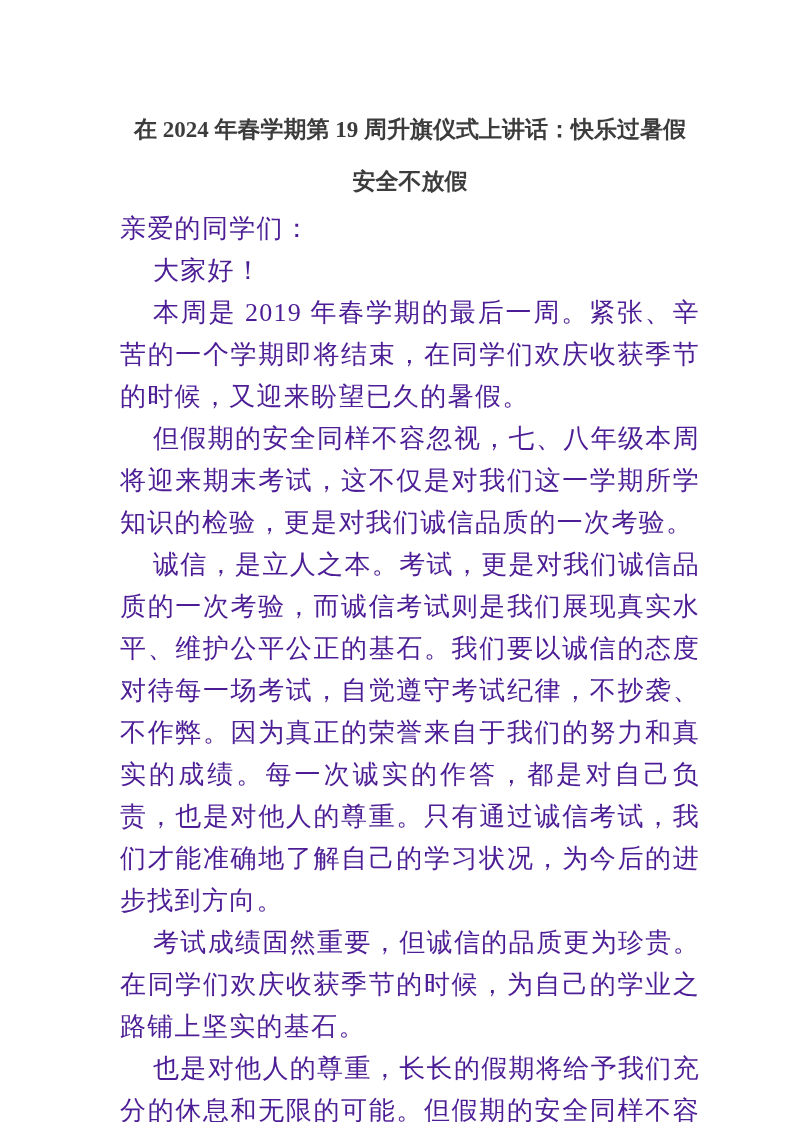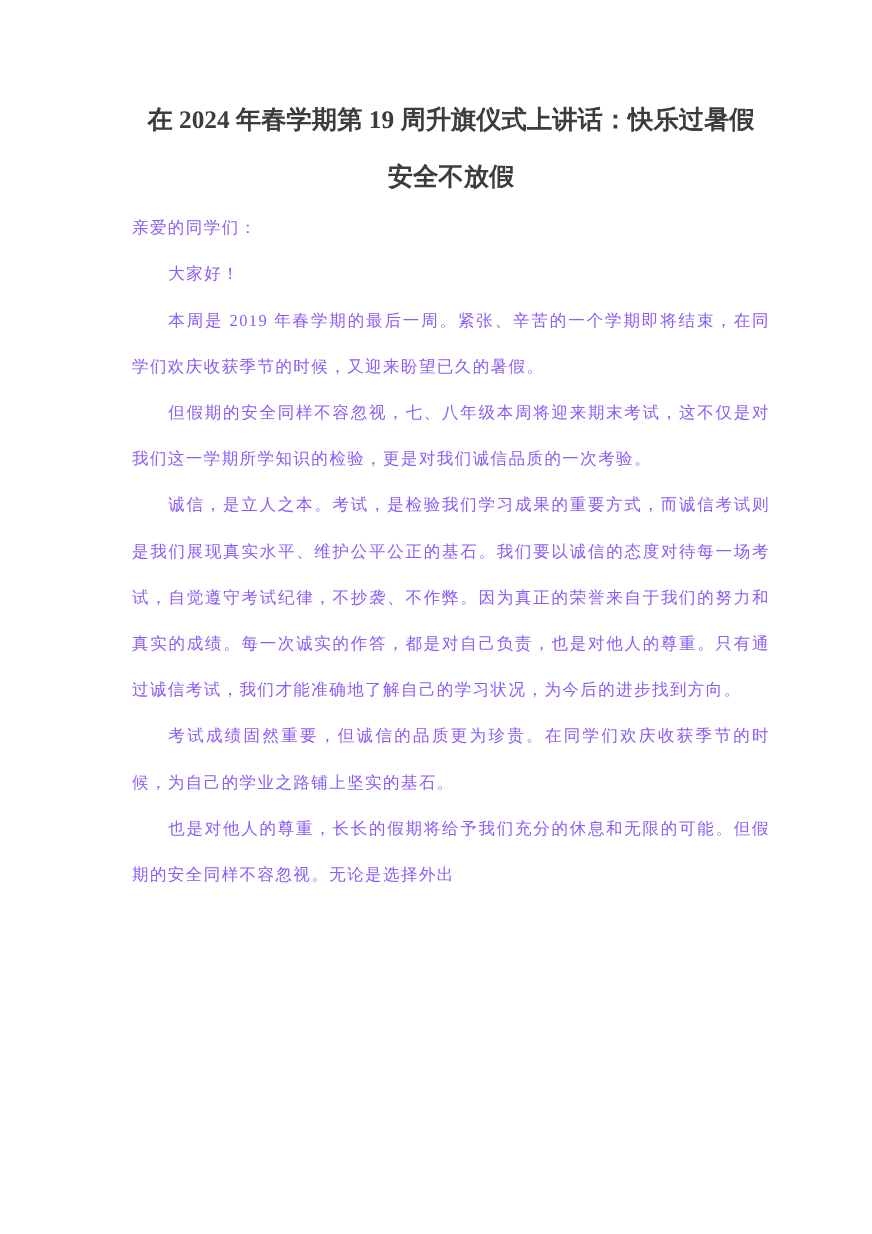--- a/index.html
+++ b/index.html
@@ -8,56 +8,56 @@
     padding: 0;
     background: #ffffff;
   }
   .page {
     position: relative;
     width: 793px;
     height: 1122px;
     margin: 0 auto;
     background: #ffffff;
     overflow: hidden;
-    padding: 83px 93px 40px 120px;
+    padding: 104px 93px 40px 120px;
     font-family: "Liberation Serif", "DejaVu Serif", serif;
   }
   .doc-title {
     margin: 0;
     font-size: 23px;
     font-weight: 700;
     line-height: 52px;
     text-align: center;
     color: #3c3c3c;
     font-family: "Liberation Serif", "DejaVu Serif", serif;
   }
   .doc-body {
     margin-top: 0;
   }
   .doc-body p {
     margin: 0;
-    font-size: 15px;
+    font-size: 26px;
     line-height: 42px;
     letter-spacing: 1.3px;
     text-align: justify;
-    color: #8b5cf6;
+    color: #4c1d95;
     word-break: break-all;
   }
   .doc-body p.indent {
     text-indent: 33px;
   }
 </style>
 </head>
 <body>
 
 <div class="page">
   <h1 class="doc-title">在 2024 年春学期第 19 周升旗仪式上讲话：快乐过暑假 安全不放假</h1>
 
   <div class="doc-body">
     <p>亲爱的同学们：</p>
     <p class="indent">大家好！</p>
     <p class="indent">本周是 2019 年春学期的最后一周。紧张、辛苦的一个学期即将结束，在同学们欢庆收获季节的时候，又迎来盼望已久的暑假。</p>
     <p class="indent">但假期的安全同样不容忽视，七、八年级本周将迎来期末考试，这不仅是对我们这一学期所学知识的检验，更是对我们诚信品质的一次考验。</p>
-    <p class="indent">诚信，是立人之本。考试，是检验我们学习成果的重要方式，而诚信考试则是我们展现真实水平、维护公平公正的基石。我们要以诚信的态度对待每一场考试，自觉遵守考试纪律，不抄袭、不作弊。因为真正的荣誉来自于我们的努力和真实的成绩。每一次诚实的作答，都是对自己负责，也是对他人的尊重。只有通过诚信考试，我们才能准确地了解自己的学习状况，为今后的进步找到方向。</p>
+    <p class="indent">诚信，是立人之本。考试，更是对我们诚信品质的一次考验，而诚信考试则是我们展现真实水平、维护公平公正的基石。我们要以诚信的态度对待每一场考试，自觉遵守考试纪律，不抄袭、不作弊。因为真正的荣誉来自于我们的努力和真实的成绩。每一次诚实的作答，都是对自己负责，也是对他人的尊重。只有通过诚信考试，我们才能准确地了解自己的学习状况，为今后的进步找到方向。</p>
     <p class="indent">考试成绩固然重要，但诚信的品质更为珍贵。在同学们欢庆收获季节的时候，为自己的学业之路铺上坚实的基石。</p>
     <p class="indent">也是对他人的尊重，长长的假期将给予我们充分的休息和无限的可能。但假期的安全同样不容忽视。无论是选择外出</p>
   </div>
 </div>
 
 </body></html>

